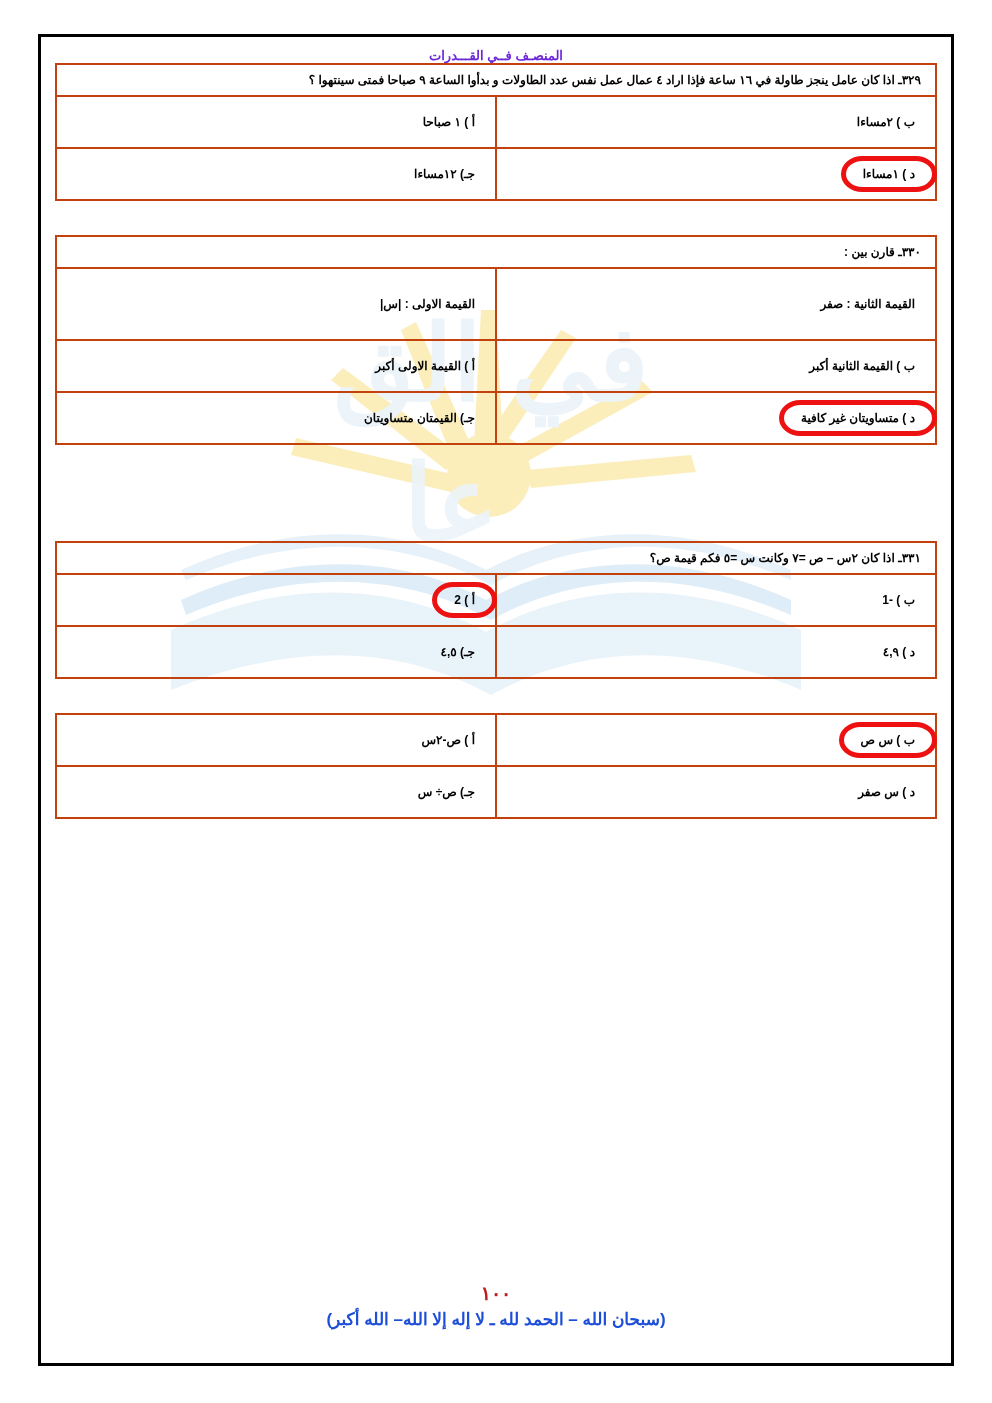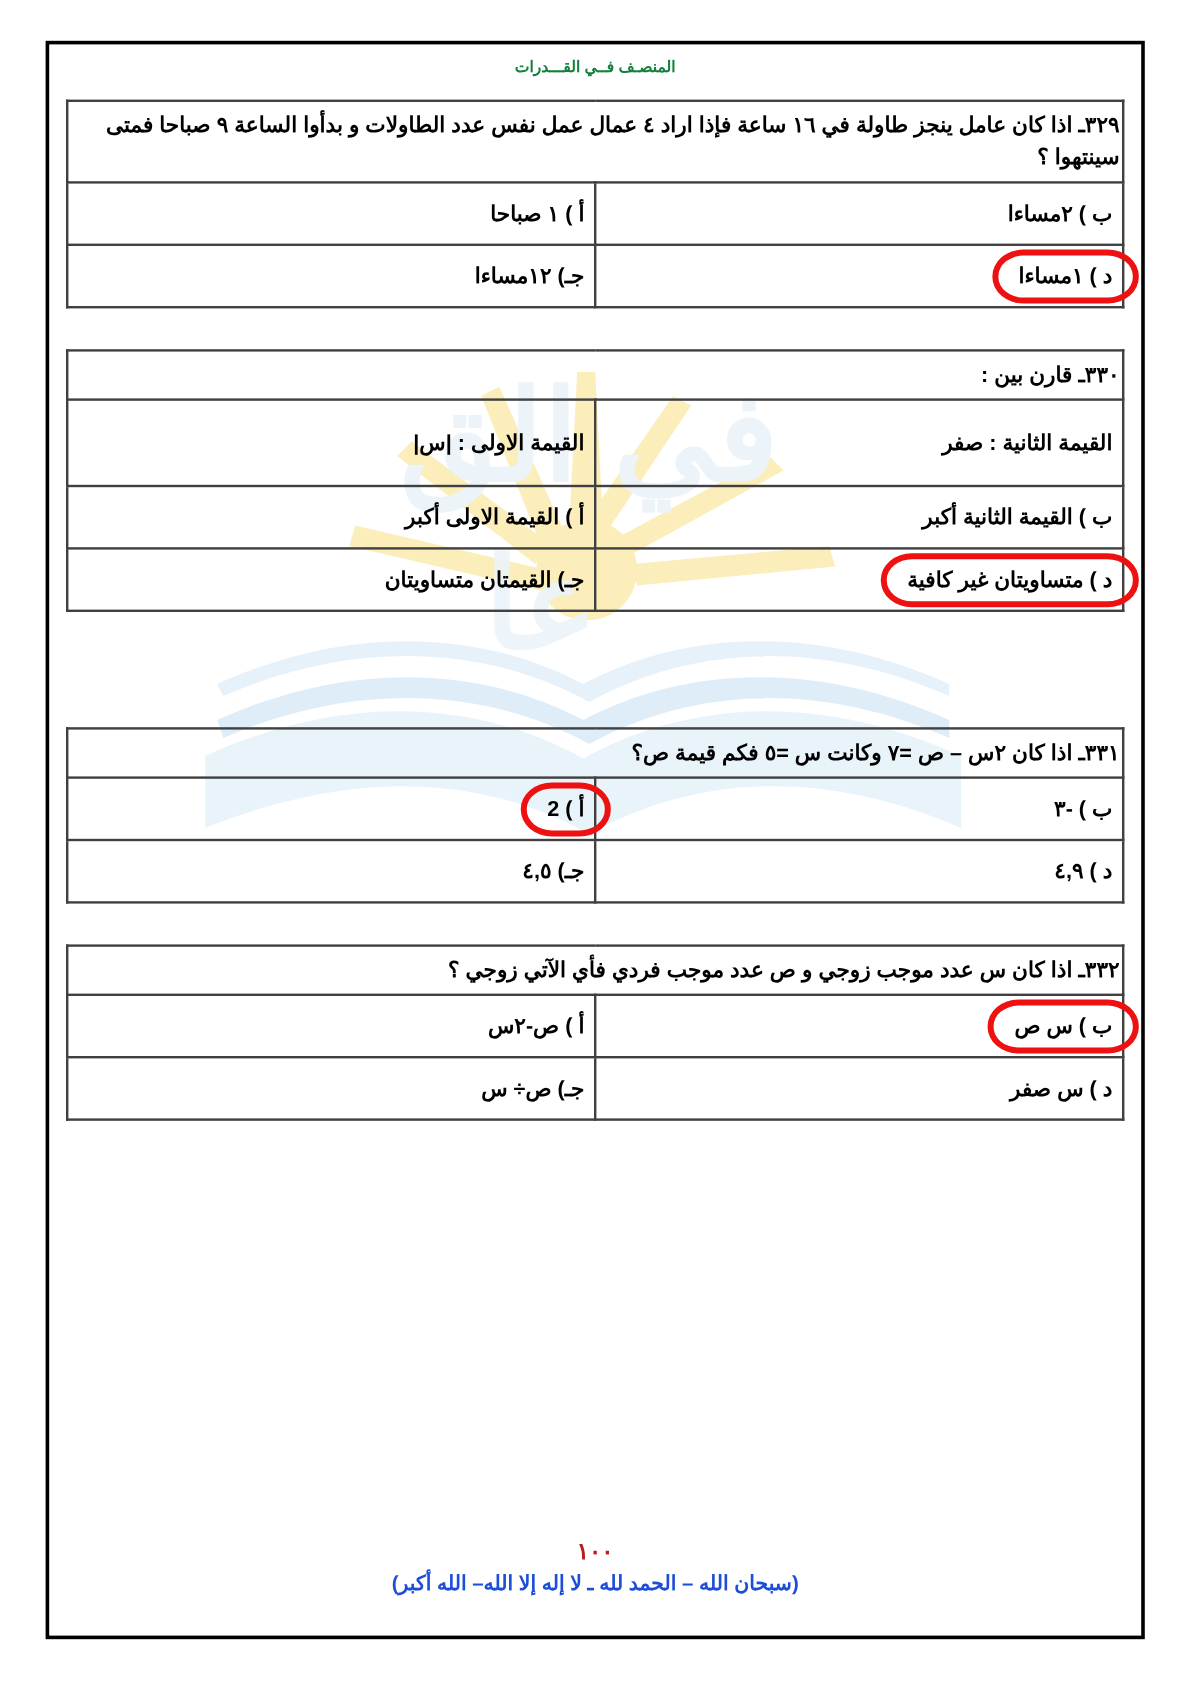--- a/index.html
+++ b/index.html
@@ -44,41 +44,41 @@
   .content {
     position: absolute;
     left: 55px;
     top: 48px;
     width: 882px;
     height: 1300px;
   }
 
   .header-title {
     text-align: center;
-    color: #15803d;
+    color: #6d28d9;
     font-weight: bold;
     font-size: 13px;
     letter-spacing: 1px;
-    margin-bottom: 20px;
+    margin-bottom: 0;
     position: relative;
     z-index: 3;
   }
 
   table.q {
     width: 100%;
     border-collapse: collapse;
     table-layout: fixed;
     position: relative;
     z-index: 3;
     background: transparent;
   }
   table.q td {
-    border: 2px solid #404040;
-    padding: 6px 2px;
-    font-size: 18px;
+    border: 2px solid #c2410c;
+    padding: 6px 14px;
+    font-size: 12px;
     font-weight: bold;
     vertical-align: middle;
     line-height: 1.5;
     text-align: right;
     background: transparent;
   }
   td.stem {
     font-size: 19.5px;
     padding: 7px 12px 8px 12px;
   }
@@ -234,44 +234,41 @@
 
     <div class="spacer-lg"></div>
 
     <table class="q">
       <tbody>
           <tr>
         <td class="stem center-stem" colspan="2">٣٣١ـ اذا كان  ٢س – ص =٧ وكانت س =٥ فكم قيمة ص؟</td>
       </tr>
       <tr>
         <td class="opt">
-          <span class="opt-inner">ب ) -٣</span>
+          <span class="opt-inner">ب ) -1</span>
         </td>
         <td class="opt">
           <span class="opt-inner circled">أ ) 2</span>
         </td>
       </tr>
       <tr>
         <td class="opt">
           <span class="opt-inner">د  ) ٤,٩</span>
         </td>
         <td class="opt">
           <span class="opt-inner">جـ)  ٤,٥</span>
         </td>
       </tr>
     </tbody>
       </table>
 
     <div class="spacer"></div>
 
     <table class="q">
       <tbody>
-          <tr>
-        <td class="stem center-stem" colspan="2">٣٣٢ـ اذا كان س عدد موجب زوجي و ص عدد موجب فردي فأي الآتي زوجي ؟</td>
-      </tr>
       <tr>
         <td class="opt">
           <span class="opt-inner circled">ب ) س ص</span>
         </td>
         <td class="opt">
           <span class="opt-inner">أ ) ص-٢س</span>
         </td>
       </tr>
       <tr>
         <td class="opt">

